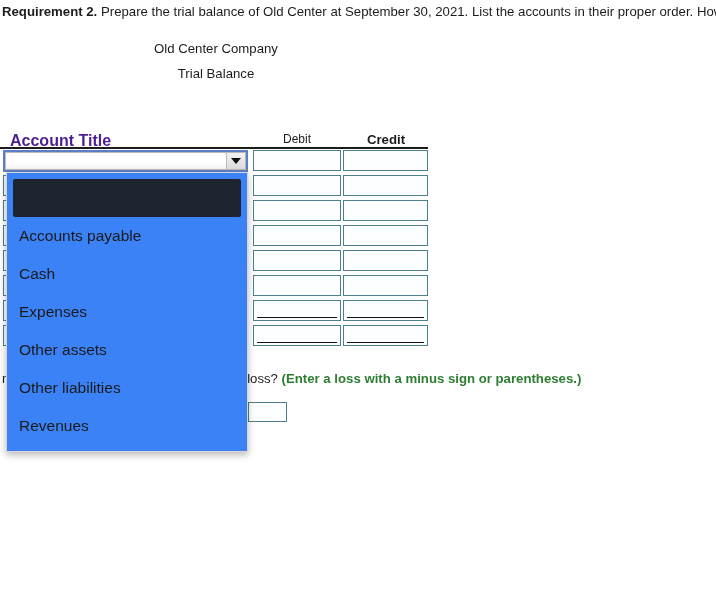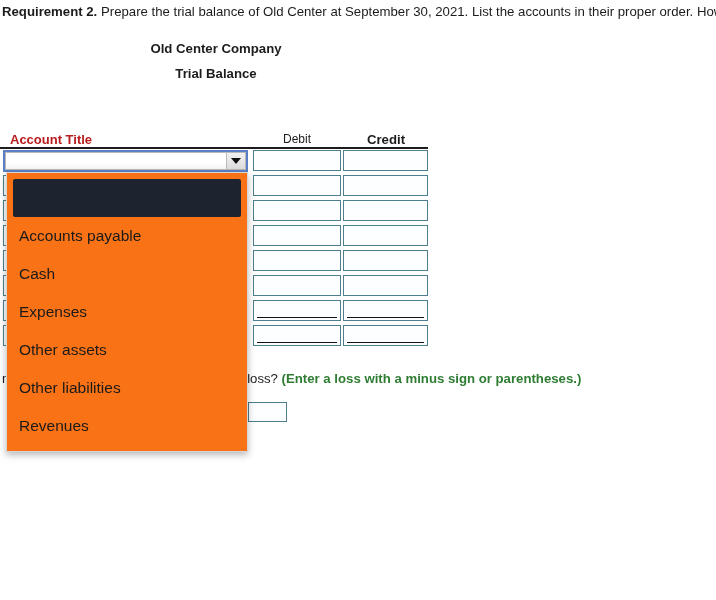--- a/index.html
+++ b/index.html
@@ -35,21 +35,21 @@
 
   
   .tb-heading {
     position: absolute;
     left: 0;
     top: 36px;
     width: 432px;
     text-align: center;
   }
   .tb-heading div {
-    font-weight: bold;
+    font-weight: normal;
     font-size: 13.2px;
     line-height: 25px;
     color: #1c1c1c;
   }
 
   
   .col-headers {
     position: absolute;
     left: 0;
     top: 112px;
@@ -64,22 +64,22 @@
     text-align: center;
     font-weight: bold;
     font-size: 13.2px;
     color: #1c1c1c;
   }
   .hdr-account {
     position: absolute;
     left: 10px;
     top: 20px;
     font-weight: bold;
-    font-size: 13px;
-    color: #b91c1c;
+    font-size: 16px;
+    color: #4c1d95;
   }
   .hdr-debit {
     position: absolute;
     left: 253px;
     top: 20px;
     width: 88px;
     text-align: center;
     font-weight: normal;
     font-size: 12px;
     color: #1c1c1c;
@@ -209,21 +209,21 @@
     border-right: 5px solid transparent;
     border-top: 6px solid #111;
   }
 
   
   .dropdown {
     position: absolute;
     left: 6px;
     top: 172px;
     width: 242px;
-    background: #f97316;
+    background: #3b82f6;
     border: 1px solid #d6d6d6;
     box-shadow: 0 3px 7px rgba(0,0,0,0.28);
     z-index: 60;
     padding: 4px 0 6px 0;
     box-sizing: border-box;
   }
   .dd-item {
     height: 38px;
     line-height: 38px;
     padding: 0 0 0 12px;

